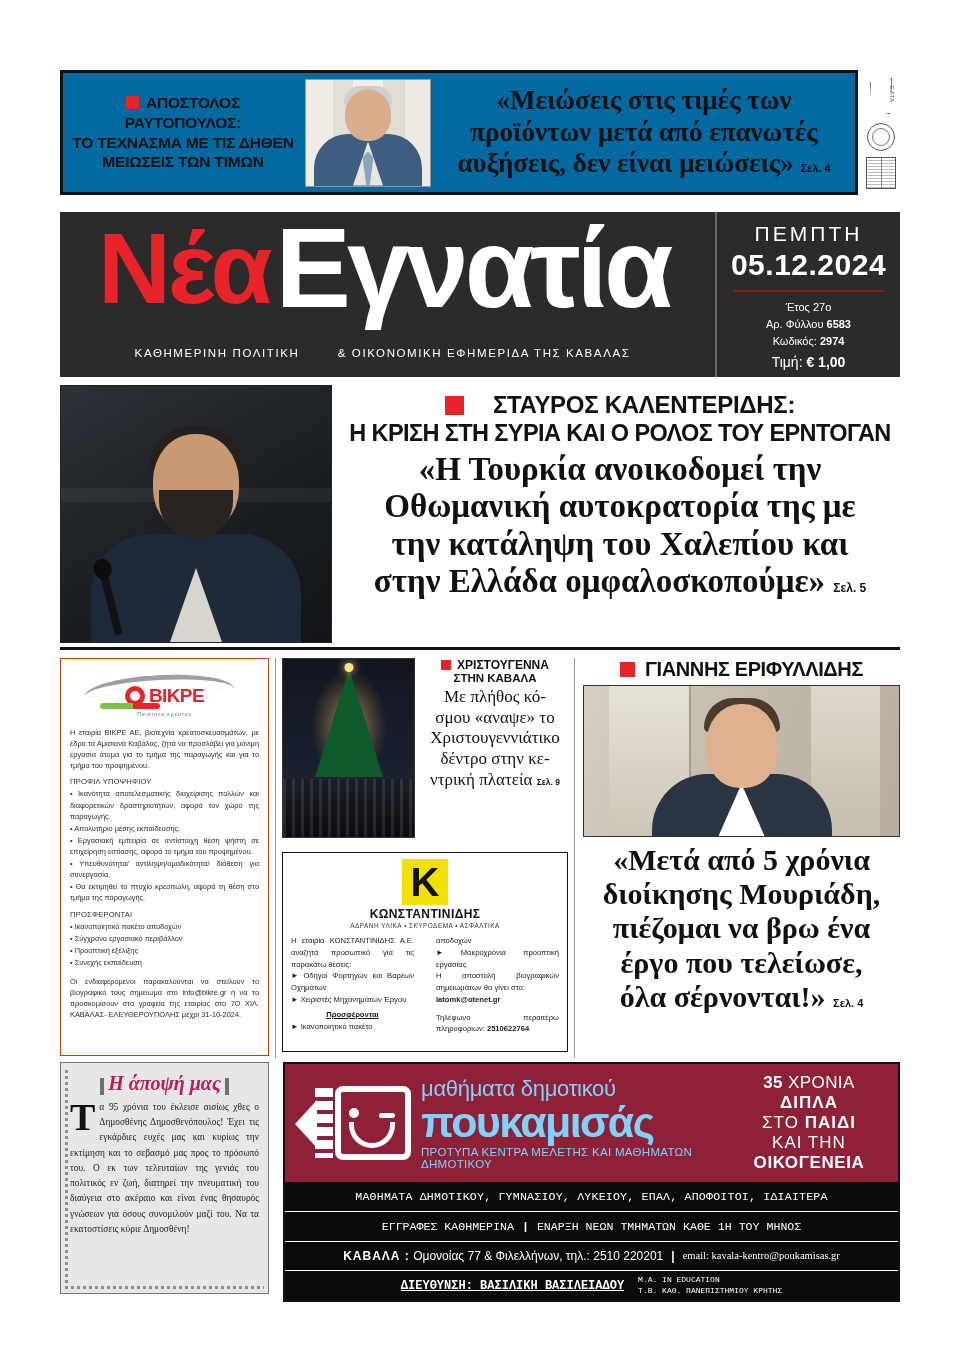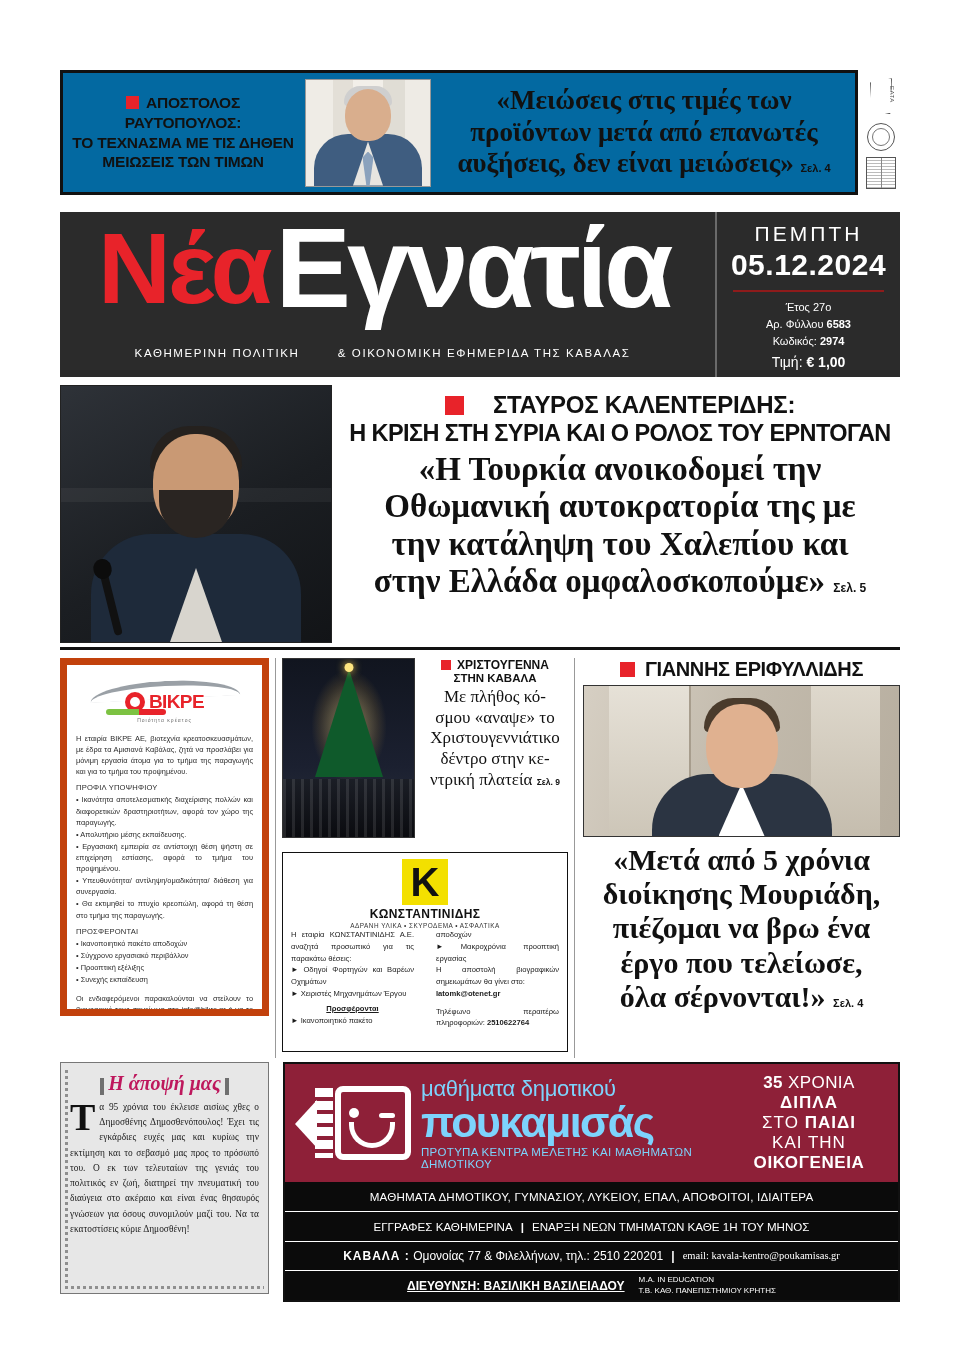--- a/index.html
+++ b/index.html
@@ -108,21 +108,21 @@
   .kicker2 { font-weight:bold; font-size:23.5px; color:#111; letter-spacing:-0.6px; margin-top:1px; }
   .lead-quote { font-family:"Liberation Serif",serif; font-weight:bold; color:#111;
      font-size:33px; line-height:1.13; margin-top:4px; }
   .lead-quote .pg { font-family:"Liberation Sans",sans-serif; font-size:12px; }
 
   
   .row2 { position:absolute; left:60px; top:658px; width:840px; height:400px; display:flex; }
 
   
   .col-vikre { width:215px; flex:none; padding-right:6px; }
-  .vikre-box { border:7px solid #c2410c; background:#fff; padding:8px 9px; height:358px; overflow:hidden; }
+  .vikre-box { border:1px solid #c2410c; background:#fff; padding:8px 9px; height:398px; overflow:hidden; }
   .vikre-logo { text-align:center; margin:6px 0 8px; position:relative; height:46px; }
   .vikre-swoosh { position:absolute; left:14px; top:2px; width:150px; height:18px;
      border-top:5px solid #9aa0a6; border-radius:50%/100% 100% 0 0; transform:rotate(-3deg); }
   .vikre-mark { display:inline-flex; align-items:center; gap:4px; margin-top:12px; }
   .vikre-circ { width:20px; height:20px; border-radius:50%; background:#e8232a; position:relative; }
   .vikre-circ::after { content:""; position:absolute; left:5px; top:5px; width:10px; height:10px;
      border-radius:50%; background:#fff; }
   .vikre-name { font-weight:bold; font-size:19px; color:#e8232a; letter-spacing:-0.6px; }
   .vikre-sub { font-size:5px; color:#6c6c6c; letter-spacing:1px; margin-top:1px; }
   .vikre-leaf { position:absolute; left:30px; top:30px; width:60px; height:6px;
@@ -156,21 +156,21 @@
   .xmas-q { font-family:"Liberation Serif",serif; font-size:17px; line-height:1.22; color:#111; margin-top:3px; }
   .xmas-q .pg { font-family:"Liberation Sans",sans-serif; font-size:8.5px; font-weight:bold; }
 
   .kons { border:1.5px solid #111; margin-top:8px; height:200px; padding:6px 8px; }
   .kons-logo { text-align:center; }
   .kons-k { display:inline-flex; align-items:center; justify-content:center;
      width:46px; height:46px; background:#f3e000; color:#111;
      font-weight:bold; font-size:40px; line-height:1; }
   .kons-name { font-weight:bold; font-size:12px; letter-spacing:0.4px; color:#111; margin-top:2px; }
   .kons-sub { font-size:6.4px; letter-spacing:0.5px; color:#333; margin-top:1px; }
-  .kons-cols { display:flex; gap:22px; margin-top:0; }
+  .kons-cols { display:flex; gap:22px; margin-top:6px; }
   .kons-c { flex:1; font-size:7.6px; line-height:1.55; color:#1a1a1a; text-align:justify; }
   .kons-c b { font-weight:bold; }
   .kons-c .ctr { text-align:center; font-weight:bold; text-decoration:underline; display:block; margin:3px 0 1px; }
 
   
   .col-right { flex:1; padding-left:8px; }
   .erif-k { display:flex; align-items:center; justify-content:center; gap:10px;
      font-weight:bold; font-size:20px; color:#111; letter-spacing:-0.4px; }
   .erif-k .red-sq { width:15px; height:15px; }
   .erif-photo { width:100%; height:152px; margin-top:4px; position:relative; overflow:hidden;
@@ -229,21 +229,21 @@
   .pouk-w3 { font-size:11.5px; letter-spacing:0.3px; margin-top:3px; }
   .pouk-years { width:158px; flex:none; color:#fff; text-align:center; line-height:1.18; }
   .pouk-y1 { font-size:17px; letter-spacing:0.4px; }
   .pouk-y1 b { font-weight:bold; }
   .pouk-y2 { font-size:17px; letter-spacing:1px; }
   .pouk-y2 b { font-weight:bold; }
   .pouk-y4 { font-size:17px; font-weight:bold; letter-spacing:0.6px; }
 
   .pouk-rows { background:#0b0b0b; flex:1; display:flex; flex-direction:column; }
   .pk-row { flex:1; display:flex; align-items:center; justify-content:center;
-     color:#fff; border-bottom:1.5px solid #fff; font-family:Liberation Sans, sans-serif; }
+     color:#fff; border-bottom:1.5px solid #fff; font-family:Liberation Mono, monospace; }
   .pk-row:last-child { border-bottom:0; }
   .pk-r1 { font-size:11.6px; letter-spacing:0.2px; }
   .pk-r2 { font-size:11.6px; }
   .pk-r2 .sep { color:#fff; font-weight:bold; margin:0 8px; }
   .pk-r3 { font-family:"Liberation Sans",sans-serif; font-size:12px; }
   .pk-r3 b { font-weight:bold; letter-spacing:1px; }
   .pk-r3 .sep { margin:0 8px; font-weight:bold; }
   .pk-r3 .em { font-family:"Liberation Serif",serif; font-size:10.5px; }
   .pk-r4 { gap:14px; }
   .pk-r4 .dir { font-weight:bold; font-size:12px; text-decoration:underline; }

